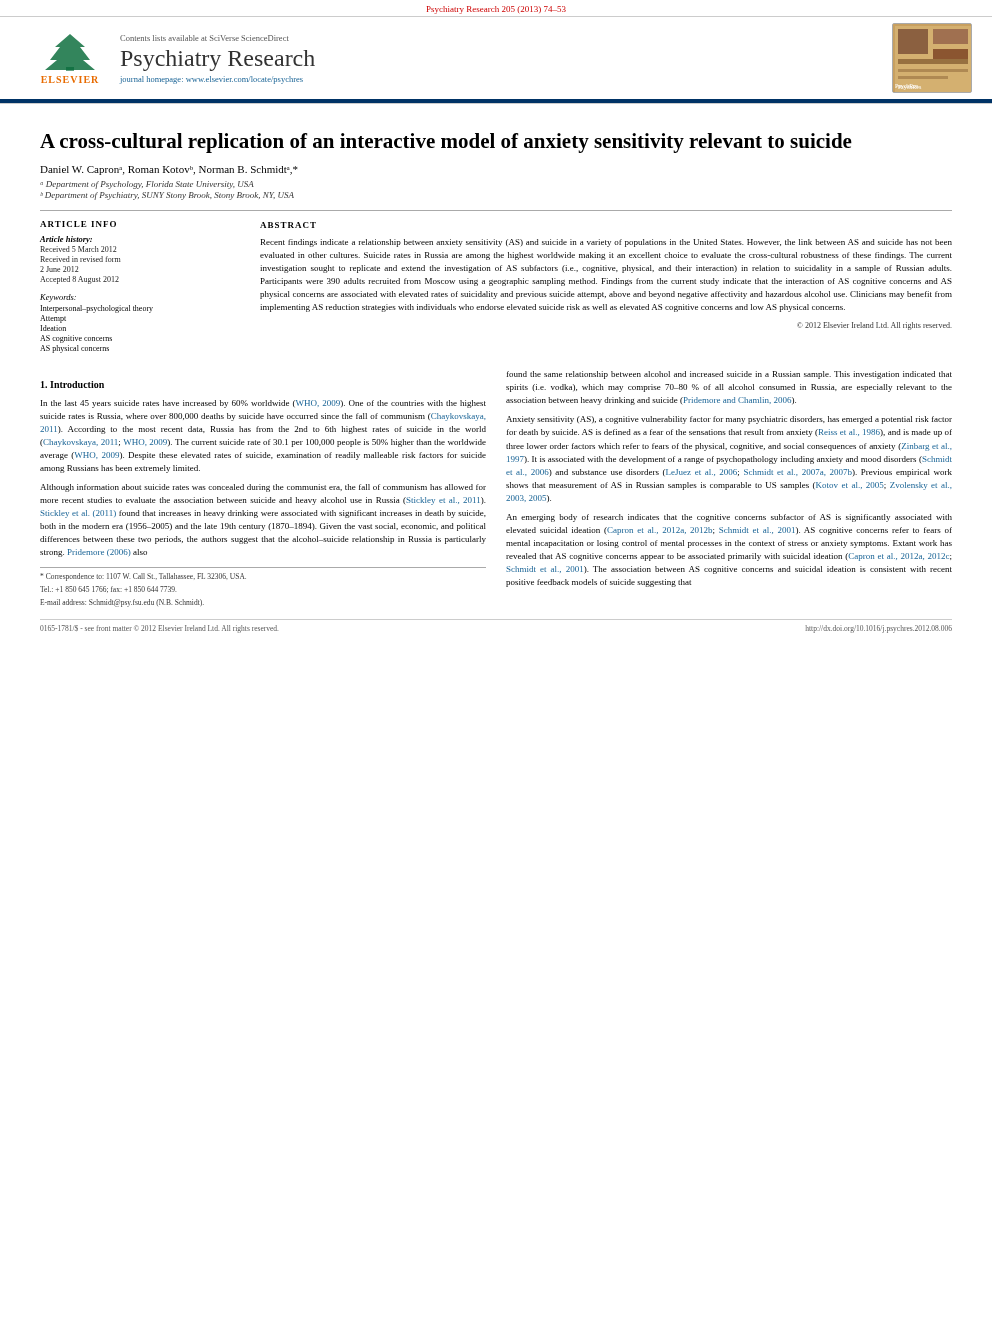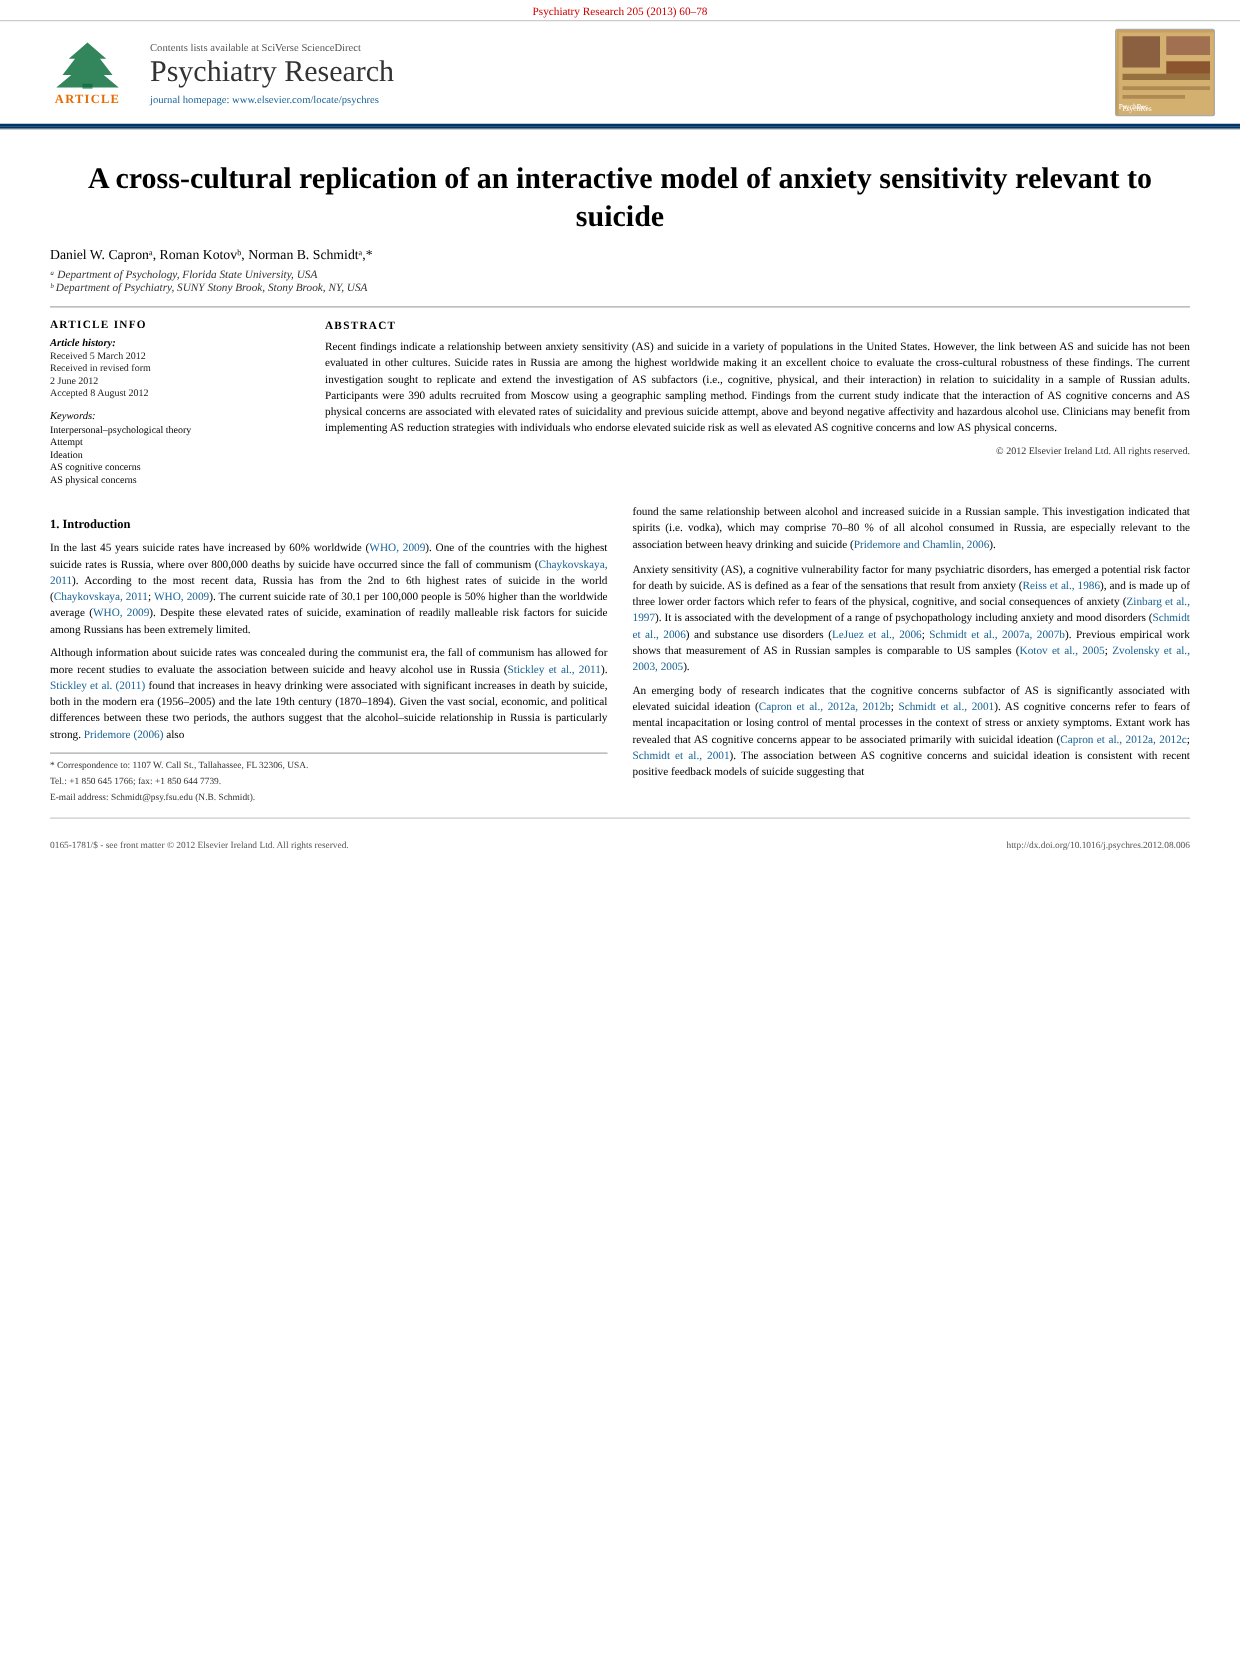--- a/index.html
+++ b/index.html
@@ -94,27 +94,26 @@
       position: absolute;
       bottom: 3px;
       left: 2px;
     }
 
     .main-content {
       padding: 10px 40px 20px 40px;
     }
 
     .paper-title {
-      font-size: 24px;
+      font-size: 21px;
       font-weight: bold;
       line-height: 1.3;
       margin: 14px 0 8px 0;
       font-family: 'Times New Roman', serif;
       color: #000;
-      text-align: center;
     }
 
     .authors {
       font-size: 11px;
       margin-bottom: 4px;
       color: #000;
     }
 
     .affiliations {
       font-size: 9px;
@@ -246,46 +245,46 @@
       color: #333;
     }
 
     .footnote-area div {
       margin-bottom: 2px;
     }
 
     .bottom-bar {
       margin-top: 8px;
       border-top: 1px solid #ccc;
-      padding-top: 16px;
+      padding-top: 4px;
       font-size: 7.5px;
       color: #555;
       display: flex;
       justify-content: space-between;
     }
     .italic { font-style: italic; }
   </style>
 </head>
 <body>
 
 <div class="top-bar">
-  <span>Psychiatry Research 205 (2013) 60–78</span>
+  <span>Psychiatry Research 205 (2013) 74–53</span>
 </div>
 
 <div class="journal-header">
 
   <div class="logo-area">
     <svg class="elsevier-logo" viewBox="0 0 70 40">
 
       <rect x="0" y="0" width="70" height="40" fill="#fff"></rect>
 
       <polygon points="35,2 20,15 25,15 15,28 22,28 10,38 60,38 48,28 55,28 45,15 50,15" fill="#006633" opacity="0.8"></polygon>
       <rect x="31" y="35" width="8" height="4" fill="#006633" opacity="0.6"></rect>
     </svg>
-    <div class="elsevier-text">ARTICLE</div>
+    <div class="elsevier-text">ELSEVIER</div>
   </div>
 
   <div class="journal-center">
     <div class="sciverse-line">
       <span>Contents lists available at SciVerse ScienceDirect</span>
     </div>
     <div class="journal-title">Psychiatry Research</div>
     <div class="journal-homepage">
       <span>journal homepage:</span>
       <span style="color:#1a6496;">www.elsevier.com/locate/psychres</span>

